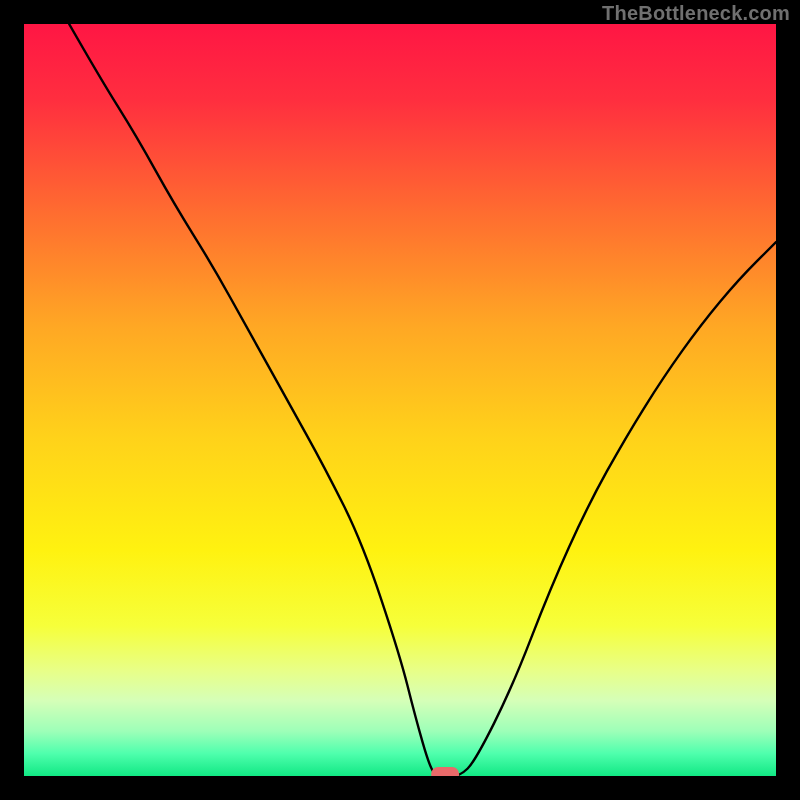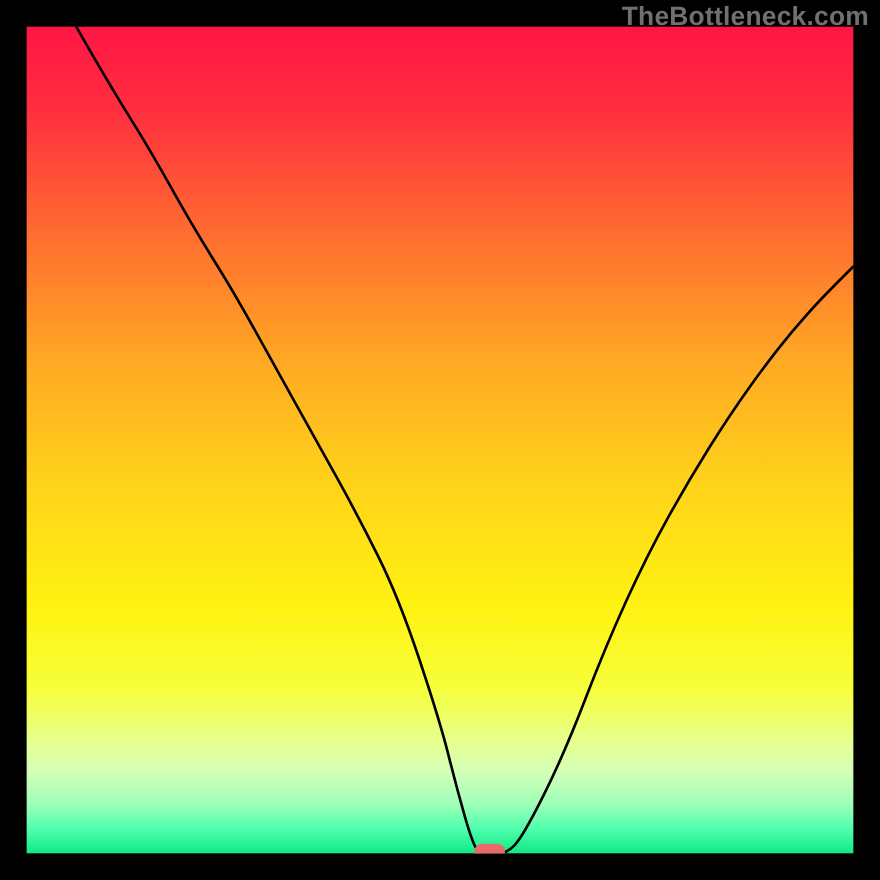--- a/index.html
+++ b/index.html
@@ -17,21 +17,21 @@
     top: 0;
     width: 800px;
     height: 800px;
     background: #000;
   }
   .watermark {
     position: absolute;
     top: 2px;
     right: 10px;
     color: #707070;
-    font-size: 24px;
+    font-size: 20px;
     font-weight: 600;
     letter-spacing: 0.2px;
     z-index: 5;
   }
   .plot-wrap {
     position: absolute;
     left: 24px;
     top: 24px;
     width: 752px;
     height: 752px;

